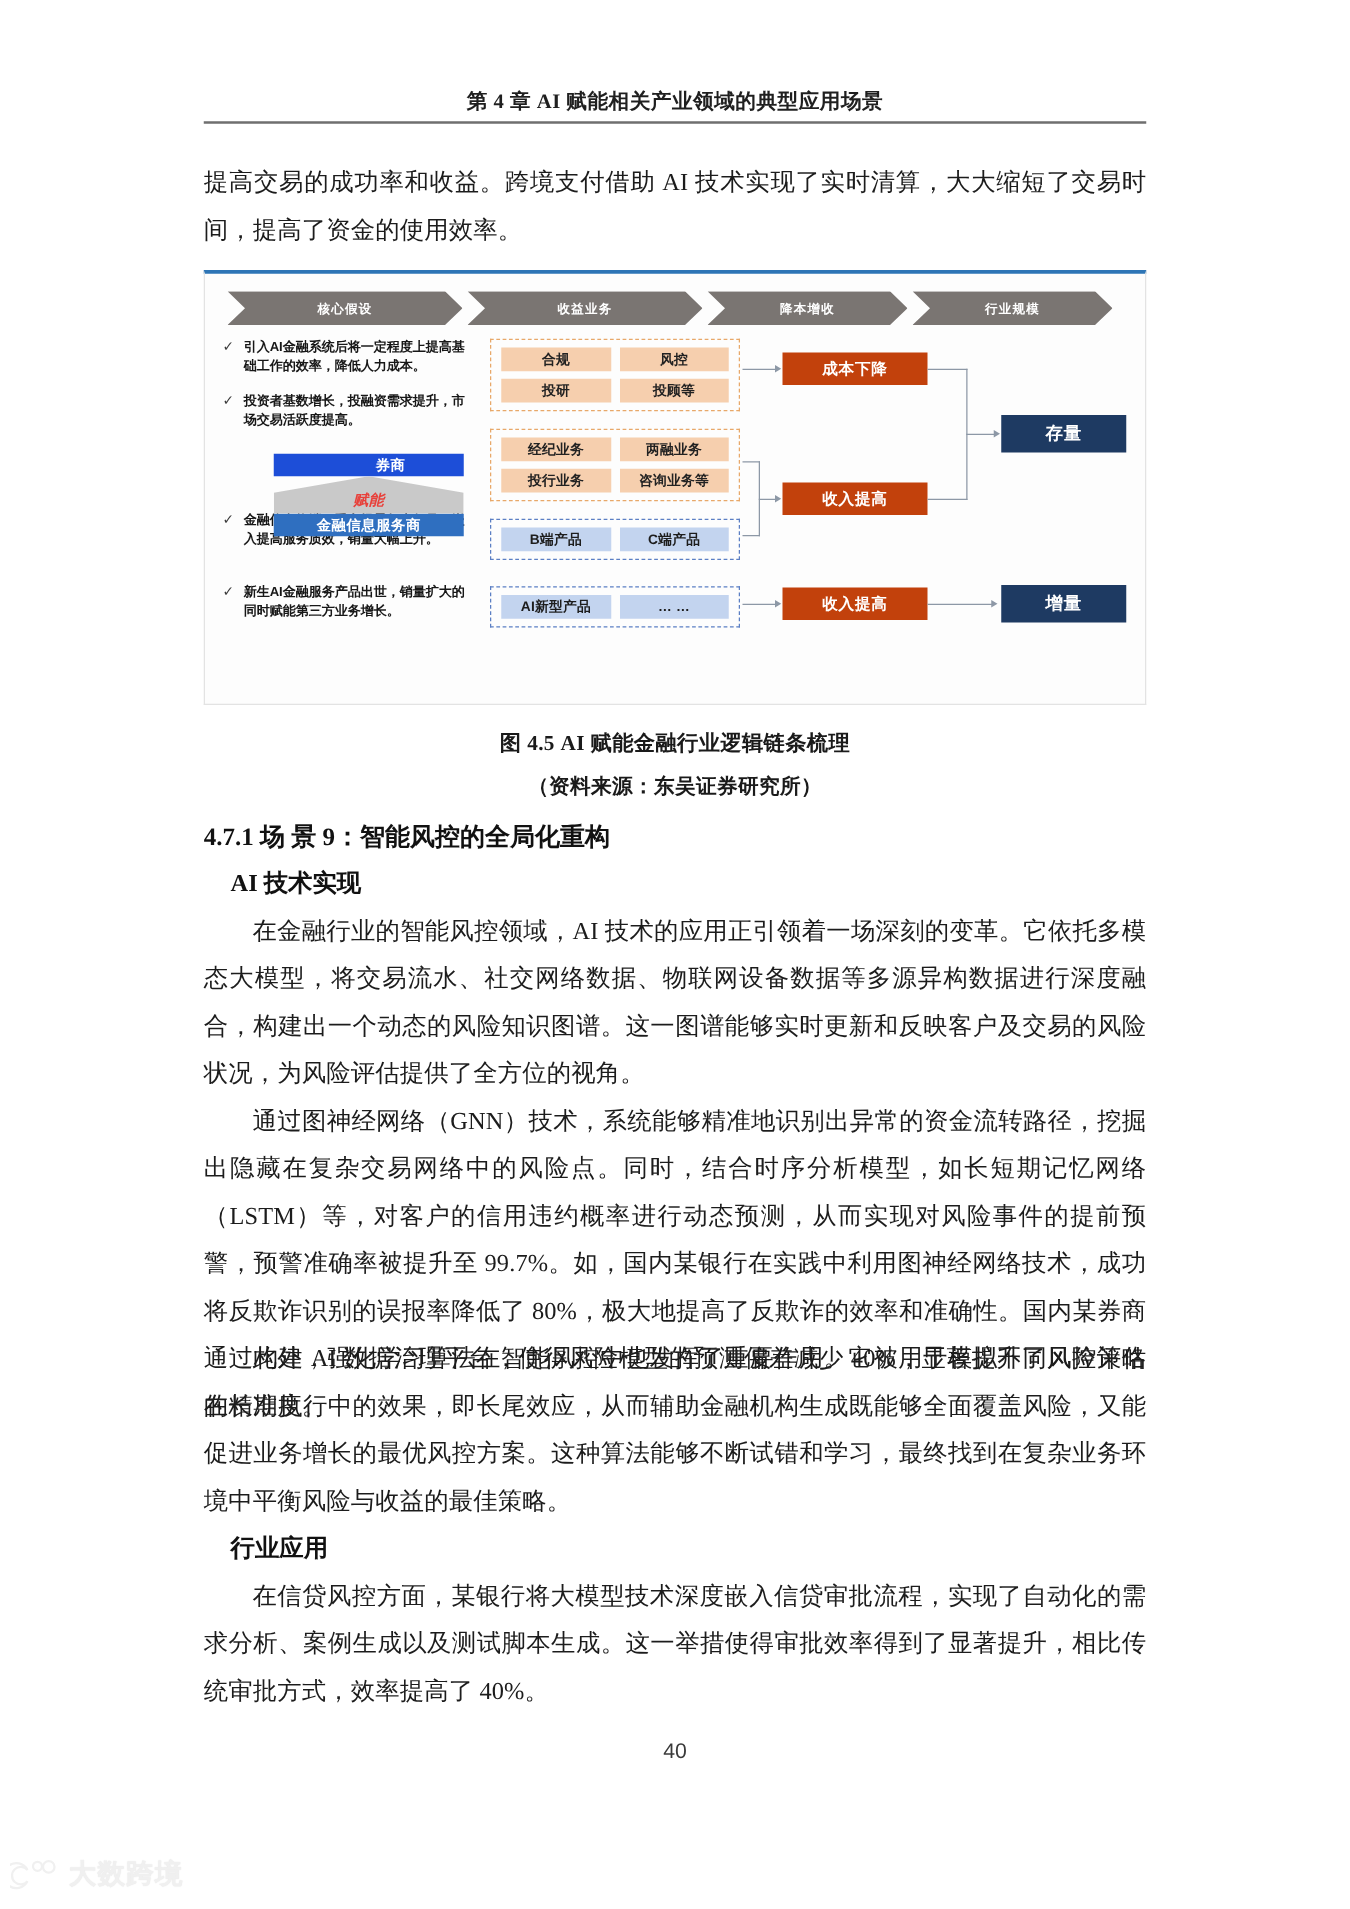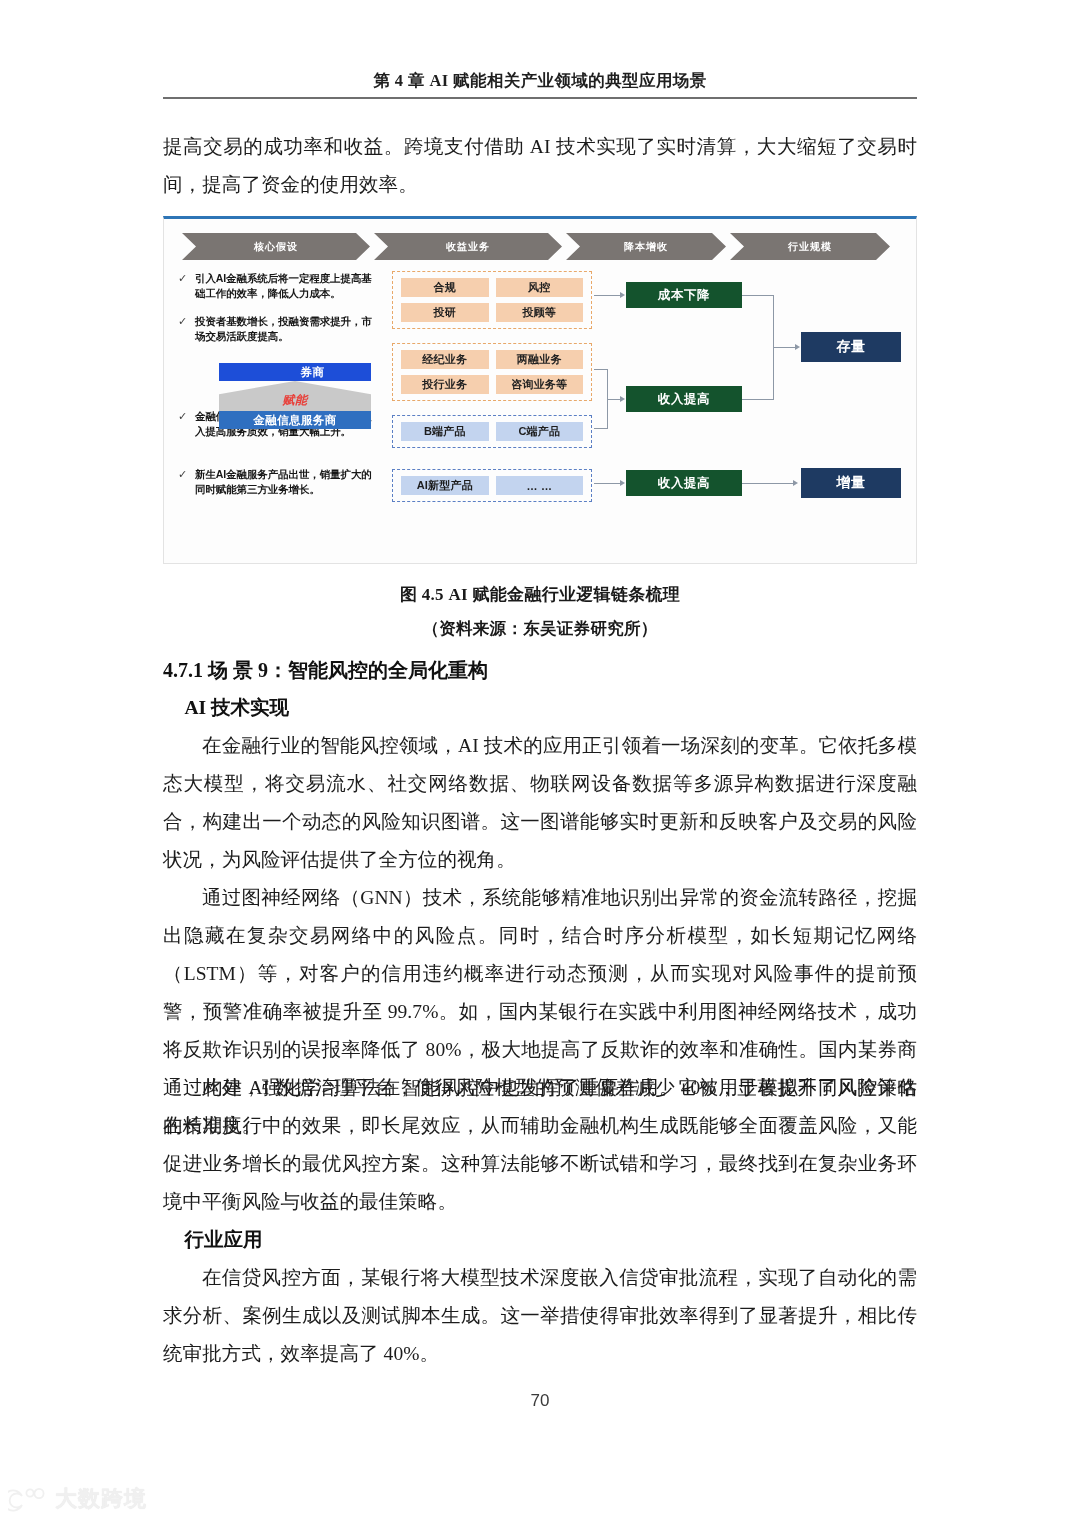--- a/index.html
+++ b/index.html
@@ -215,21 +215,21 @@
   .rbox {
     position: absolute;
     display: flex;
     align-items: center;
     justify-content: center;
     font-family: "Liberation Sans", sans-serif;
     font-weight: bold;
     color: #ffffff;
     letter-spacing: 0.6px;
   }
-  .rbox.mid  { background: #14532d; font-size: 12.5px; height: 26px; }
+  .rbox.mid  { background: #c2410c; font-size: 12.5px; height: 26px; }
   .rbox.dark { background: #1e3a62; font-size: 14px;   height: 30px; }
 
   
   .ln { position: absolute; background: #8d98a6; }
   .ln.h { height: 1.3px; }
   .ln.v { width: 1.3px; }
   .ahead {
     position: absolute;
     width: 0; height: 0;
     border-top: 3.6px solid transparent;
@@ -416,21 +416,21 @@
   </div>
 
   <div class="col" style="top:1221px;">
     <h4 class="h-sub">行业应用</h4>
   </div>
 
   <div class="col" style="top:1259px;">
     <p class="body indent">在信贷风控方面，某银行将大模型技术深度嵌入信贷审批流程，实现了自动化的需求分析、案例生成以及测试脚本生成。这一举措使得审批效率得到了显著提升，相比传统审批方式，效率提高了 40%。</p>
   </div>
 
-  <div class="pagenum">70</div>
+  <div class="pagenum">40</div>
 
   <div class="watermark">
     <svg class="wm-mark" viewBox="0 0 40 26">
       <path d="M14 10 a10 10 0 1 0 0 9 a7 7 0 1 1 0 -9 z" fill="none" stroke="#f0f0f0" stroke-width="1.8"></path>
       <circle cx="22" cy="7" r="3.6" fill="none" stroke="#f0f0f0" stroke-width="1.8"></circle>
       <circle cx="31" cy="7.5" r="4.6" fill="none" stroke="#f0f0f0" stroke-width="1.8"></circle>
     </svg>
     <span class="wm-text">大数跨境</span>
   </div>
 

